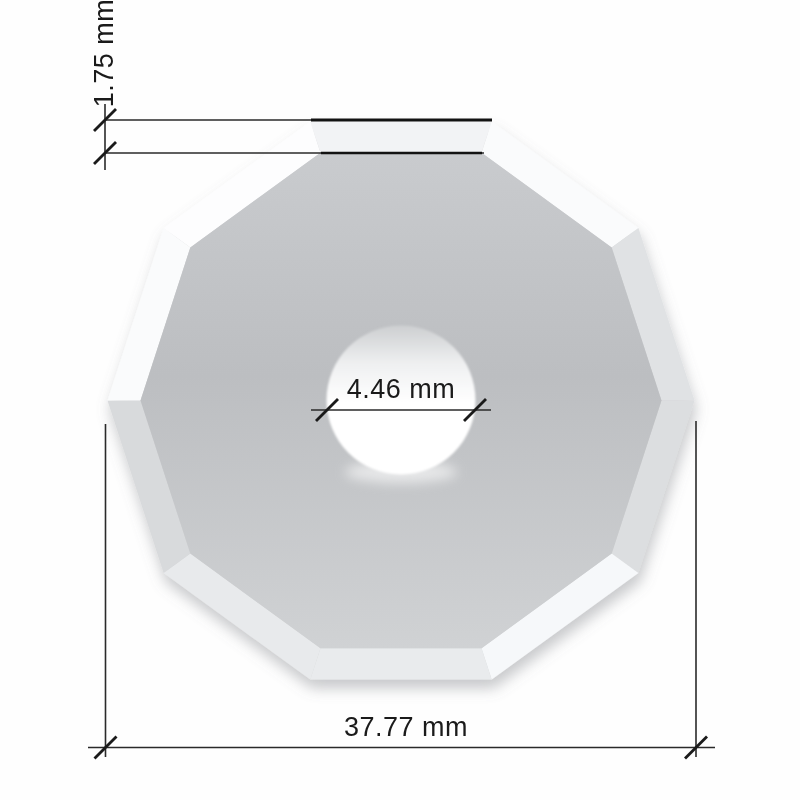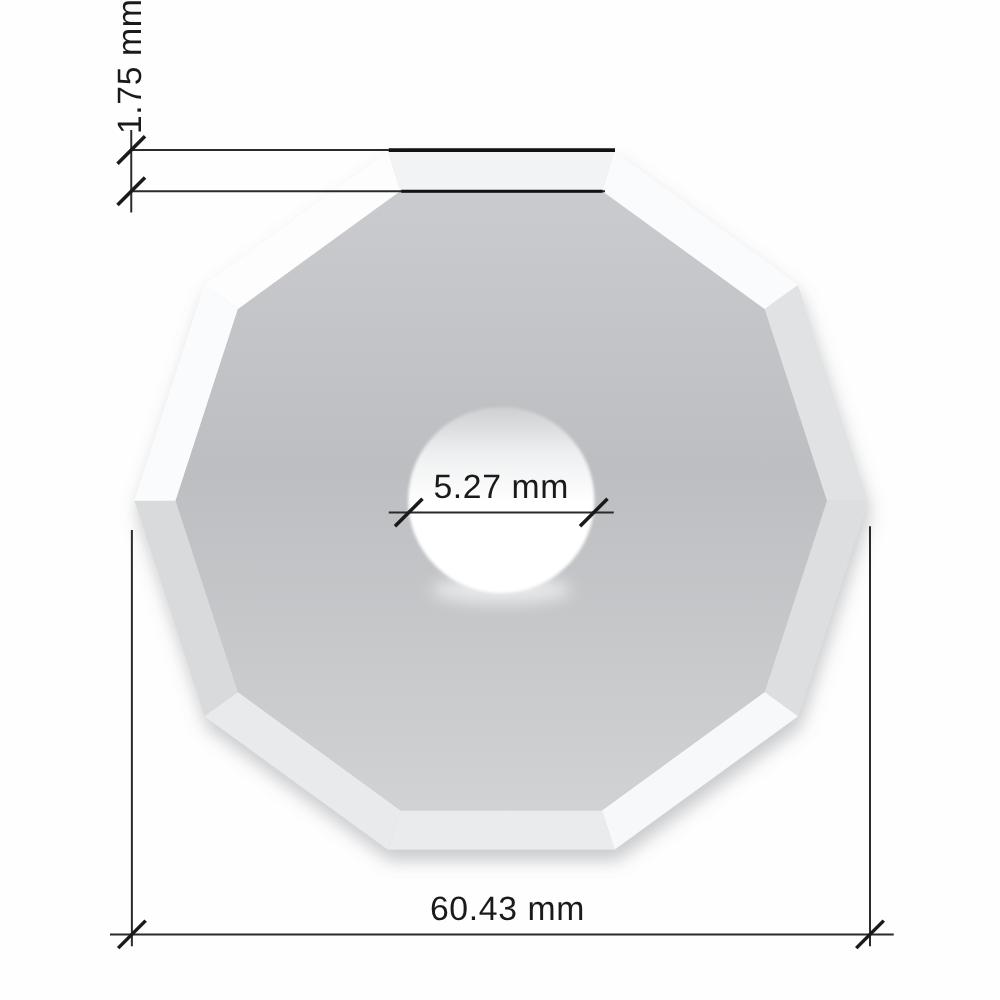--- a/index.html
+++ b/index.html
@@ -93,16 +93,16 @@
         <line x1="105.5" y1="424" x2="105.5" y2="757"></line>
         <line x1="696" y1="421" x2="696" y2="757"></line>
         <line x1="88" y1="747.5" x2="715" y2="747.5" stroke="#2a2a2a" stroke-width="1.6"></line>
         <line x1="94.5" y1="758.5" x2="116.5" y2="736.5" stroke="#1a1a1a" stroke-width="2.8"></line>
         <line x1="685" y1="758.5" x2="707" y2="736.5" stroke="#1a1a1a" stroke-width="2.8"></line>
       </g>
     </svg>
 
   <div class="dim-label" id="label-bevel" style="left: 24px; top: 36px;">1.75 mm</div>
 
-  <div class="dim-label" id="label-hole" style="left: 301px; top: 372px;">5.27 mm</div>
+  <div class="dim-label" id="label-hole" style="left: 301px; top: 372px;">4.46 mm</div>
 
-  <div class="dim-label" id="label-outer" style="left: 296px; top: 710px;">60.43 mm</div>
+  <div class="dim-label" id="label-outer" style="left: 296px; top: 710px;">37.77 mm</div>
 </div>
 
 </body></html>

